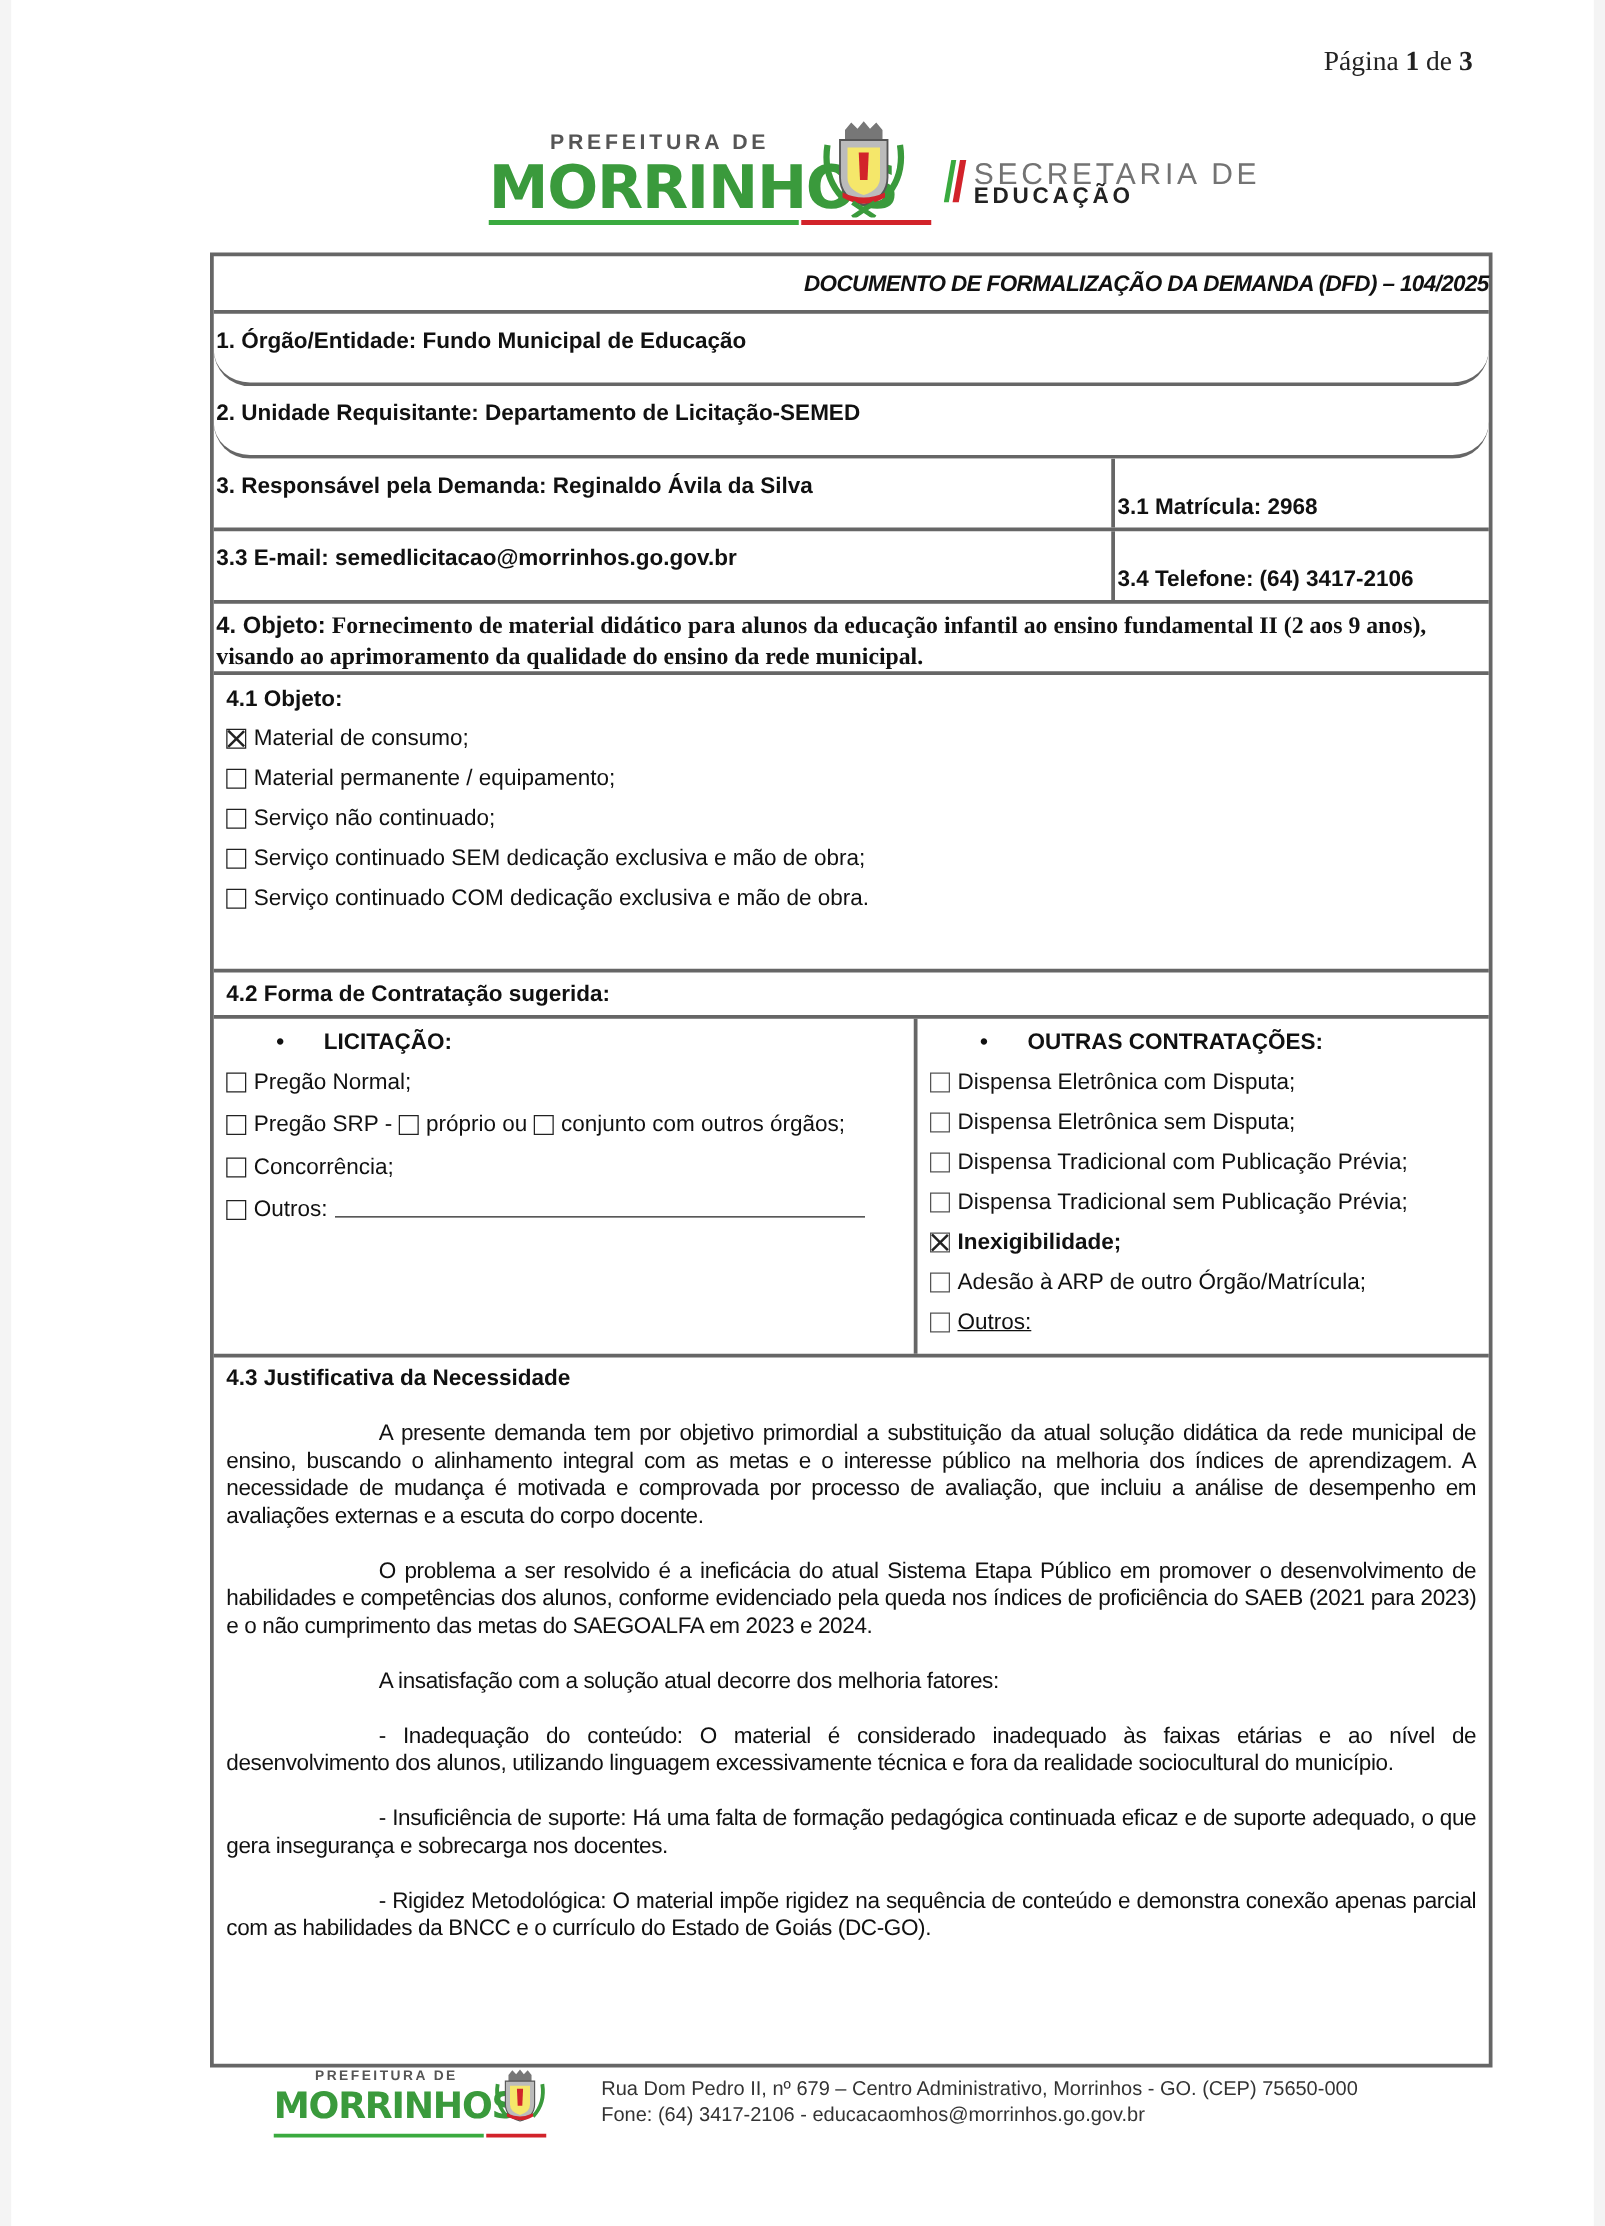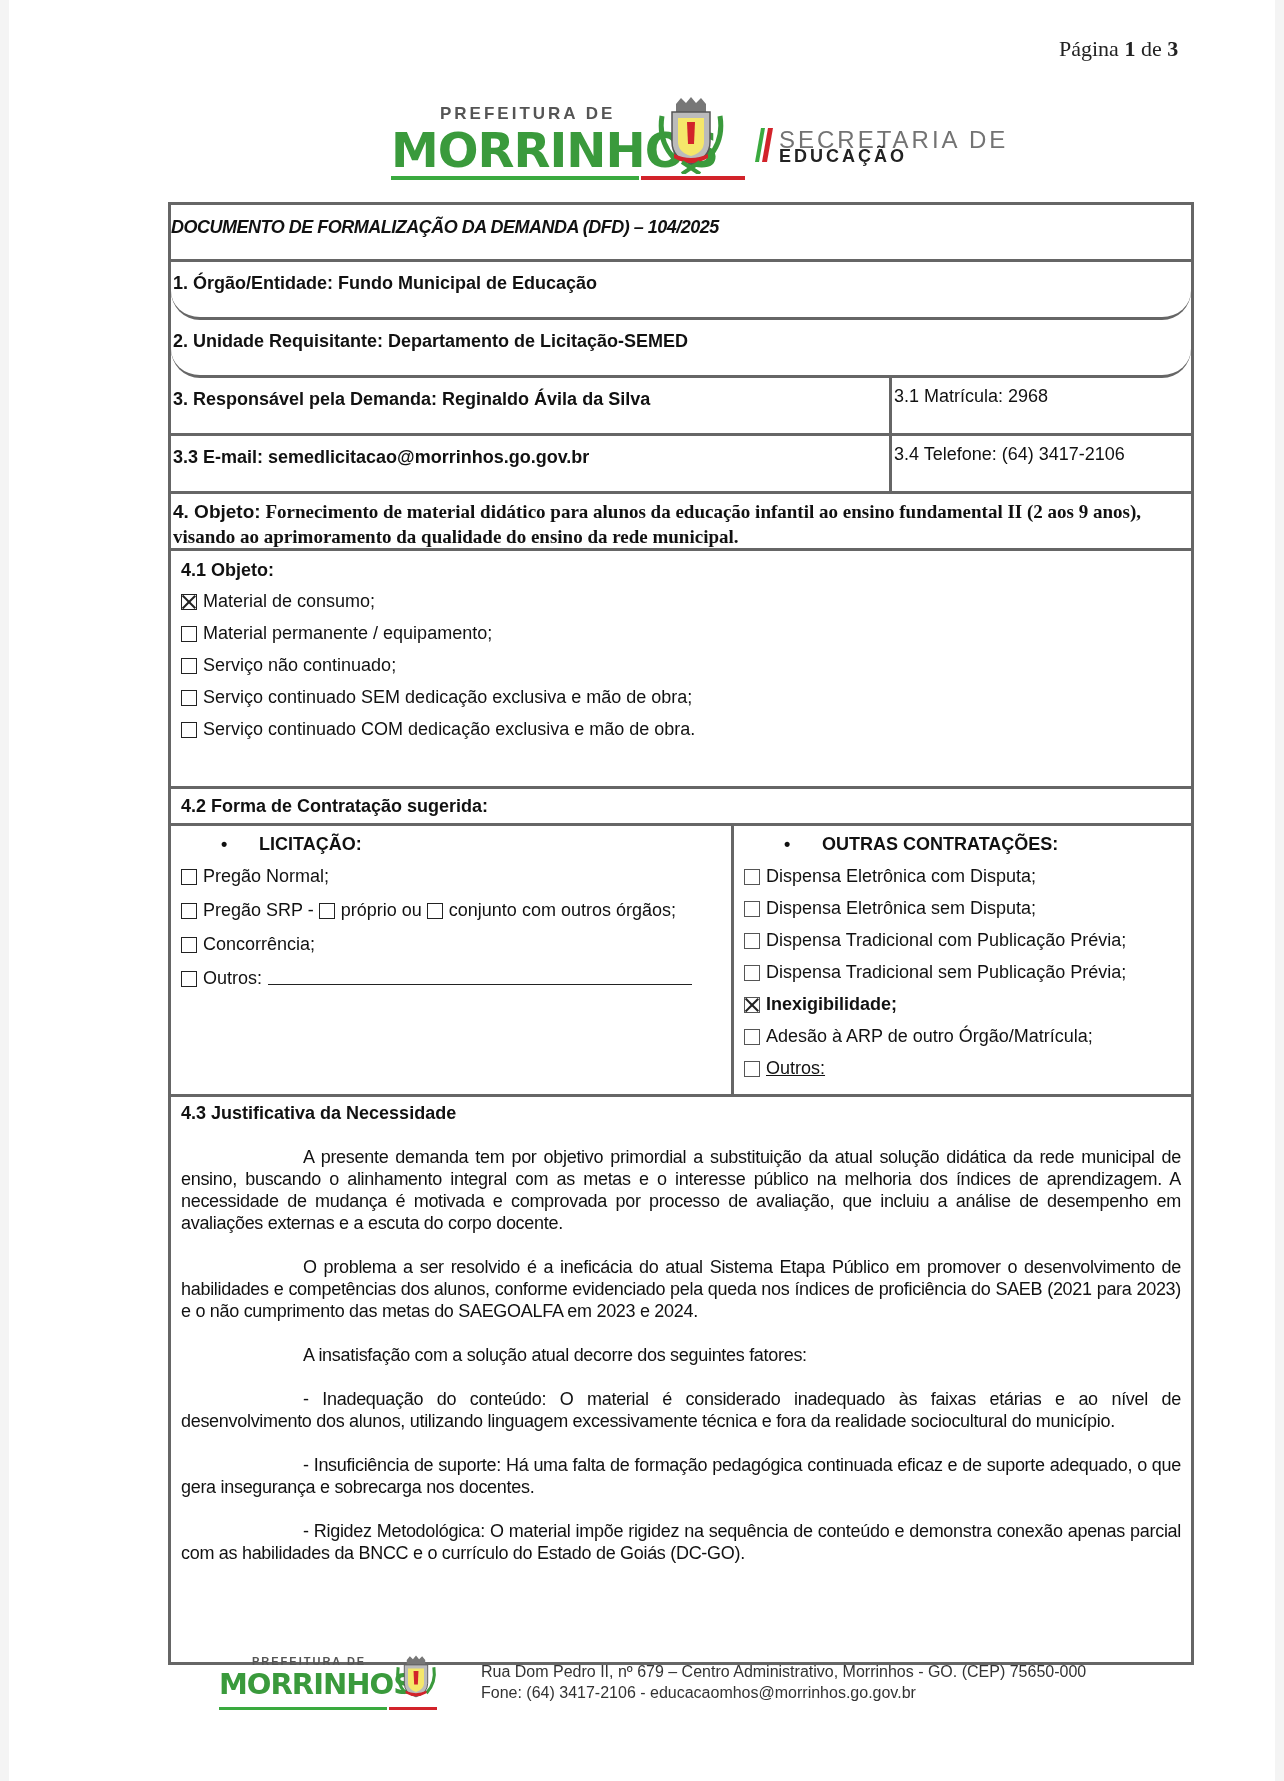--- a/index.html
+++ b/index.html
@@ -17,25 +17,25 @@
   .logo .bar-r { position: absolute; left: 258px; top: 80px; width: 104px; height: 4px; background: #d2232a; }
 
   .sec { position: absolute; left: 746px; top: 124px; }
   .sec .stripes { position: absolute; left: 0; top: 4px; width: 22px; height: 34px; }
   .sec .t1 { position: absolute; left: 24px; top: 2px; font-size: 24px; letter-spacing: 3px; color: #737373; white-space: nowrap; }
   .sec .t2 { position: absolute; left: 24px; top: 22px; font-size: 18px; font-weight: bold; letter-spacing: 3px; color: #222; white-space: nowrap; }
 
   .form { position: absolute; left: 159px; top: 202px; width: 1026px; border: 3px solid #666; }
   .row { border-bottom: 3px solid #666; position: relative; }
   .row:last-child { border-bottom: none; }
-  .r-title { height: 57px; text-align: left; padding-top: 12px; font-style: italic; font-size: 18px; font-weight: bold; letter-spacing: -0.5px; }
+  .r-title { height: 46px; text-align: right; padding-top: 12px; font-style: italic; font-size: 18px; font-weight: bold; letter-spacing: -0.5px; }
   .r-simple { height: 58px; padding: 11px 2px; font-size: 18px; font-weight: bold; border-radius: 29px; }
   .r-split { height: 58px; display: flex; }
   .r-split .l { width: 721px; border-right: 3px solid #666; padding: 11px 2px; font-size: 18px; font-weight: bold; }
-  .r-split .r { flex: 1; padding: 8px 2px; font-size: 18px; font-weight: normal; }
+  .r-split .r { flex: 1; padding: 28px 2px; font-size: 18px; font-weight: bold; }
   .r-obj { height: 57px; padding: 5px 2px; font-family: "Liberation Serif", serif; font-size: 19px; font-weight: bold; line-height: 25px; }
   .r-obj .lbl { font-family: "Liberation Sans", sans-serif; }
 
   .r-41 { height: 238px; padding: 9px 10px; }
   .h-sub { font-size: 18px; font-weight: bold; margin-bottom: 9px; }
   .opt { font-size: 18px; line-height: 23px; margin-bottom: 9px; display: flex; align-items: flex-start; }
   .opt .box { display: inline-block; width: 16px; height: 16px; border: 1.5px solid #222; margin: 4px 6px 0 0; position: relative; flex-shrink: 0; }
   .opt .box.x::before, .opt .box.x::after { content: ""; position: absolute; left: 6px; top: -2px; width: 1.5px; height: 18px; background: #222; }
   .opt .box.x::before { transform: rotate(45deg); }
   .opt .box.x::after { transform: rotate(-45deg); }
@@ -199,21 +199,21 @@
             <span class="box"></span>
             <span>Outros:</span>
           </div>
       </div>
     </div>
 
     <div class="row r-43">
       <div class="h-sub">4.3 Justificativa da Necessidade</div>
       <p class="para"><span class="ind"></span><span>A presente demanda tem por objetivo primordial a substituição da atual solução didática da rede municipal de ensino, buscando o alinhamento integral com as metas e o interesse público na melhoria dos índices de aprendizagem. A necessidade de mudança é motivada e comprovada por processo de avaliação, que incluiu a análise de desempenho em avaliações externas e a escuta do corpo docente.</span></p>
       <p class="para"><span class="ind"></span><span>O problema a ser resolvido é a ineficácia do atual Sistema Etapa Público em promover o desenvolvimento de habilidades e competências dos alunos, conforme evidenciado pela queda nos índices de proficiência do SAEB (2021 para 2023) e o não cumprimento das metas do SAEGOALFA em 2023 e 2024.</span></p>
-      <p class="para"><span class="ind"></span><span>A insatisfação com a solução atual decorre dos seguintes fatores:</span></p>
+      <p class="para"><span class="ind"></span><span>A insatisfação com a solução atual decorre dos melhoria fatores:</span></p>
       <p class="para"><span class="ind"></span><span>- Inadequação do conteúdo: O material é considerado inadequado às faixas etárias e ao nível de desenvolvimento dos alunos, utilizando linguagem excessivamente técnica e fora da realidade sociocultural do município.</span></p>
       <p class="para"><span class="ind"></span><span>- Insuficiência de suporte: Há uma falta de formação pedagógica continuada eficaz e de suporte adequado, o que gera insegurança e sobrecarga nos docentes.</span></p>
       <p class="para"><span class="ind"></span><span>- Rigidez Metodológica: O material impõe rigidez na sequência de conteúdo e demonstra conexão apenas parcial com as habilidades da BNCC e o currículo do Estado de Goiás (DC-GO).</span></p>
     </div>
   </div>
 
   <div class="footer">
     <div class="flogo">
       <div class="fpref">PREFEITURA DE</div>
       <div class="fmorr">MORRINHOS</div>

